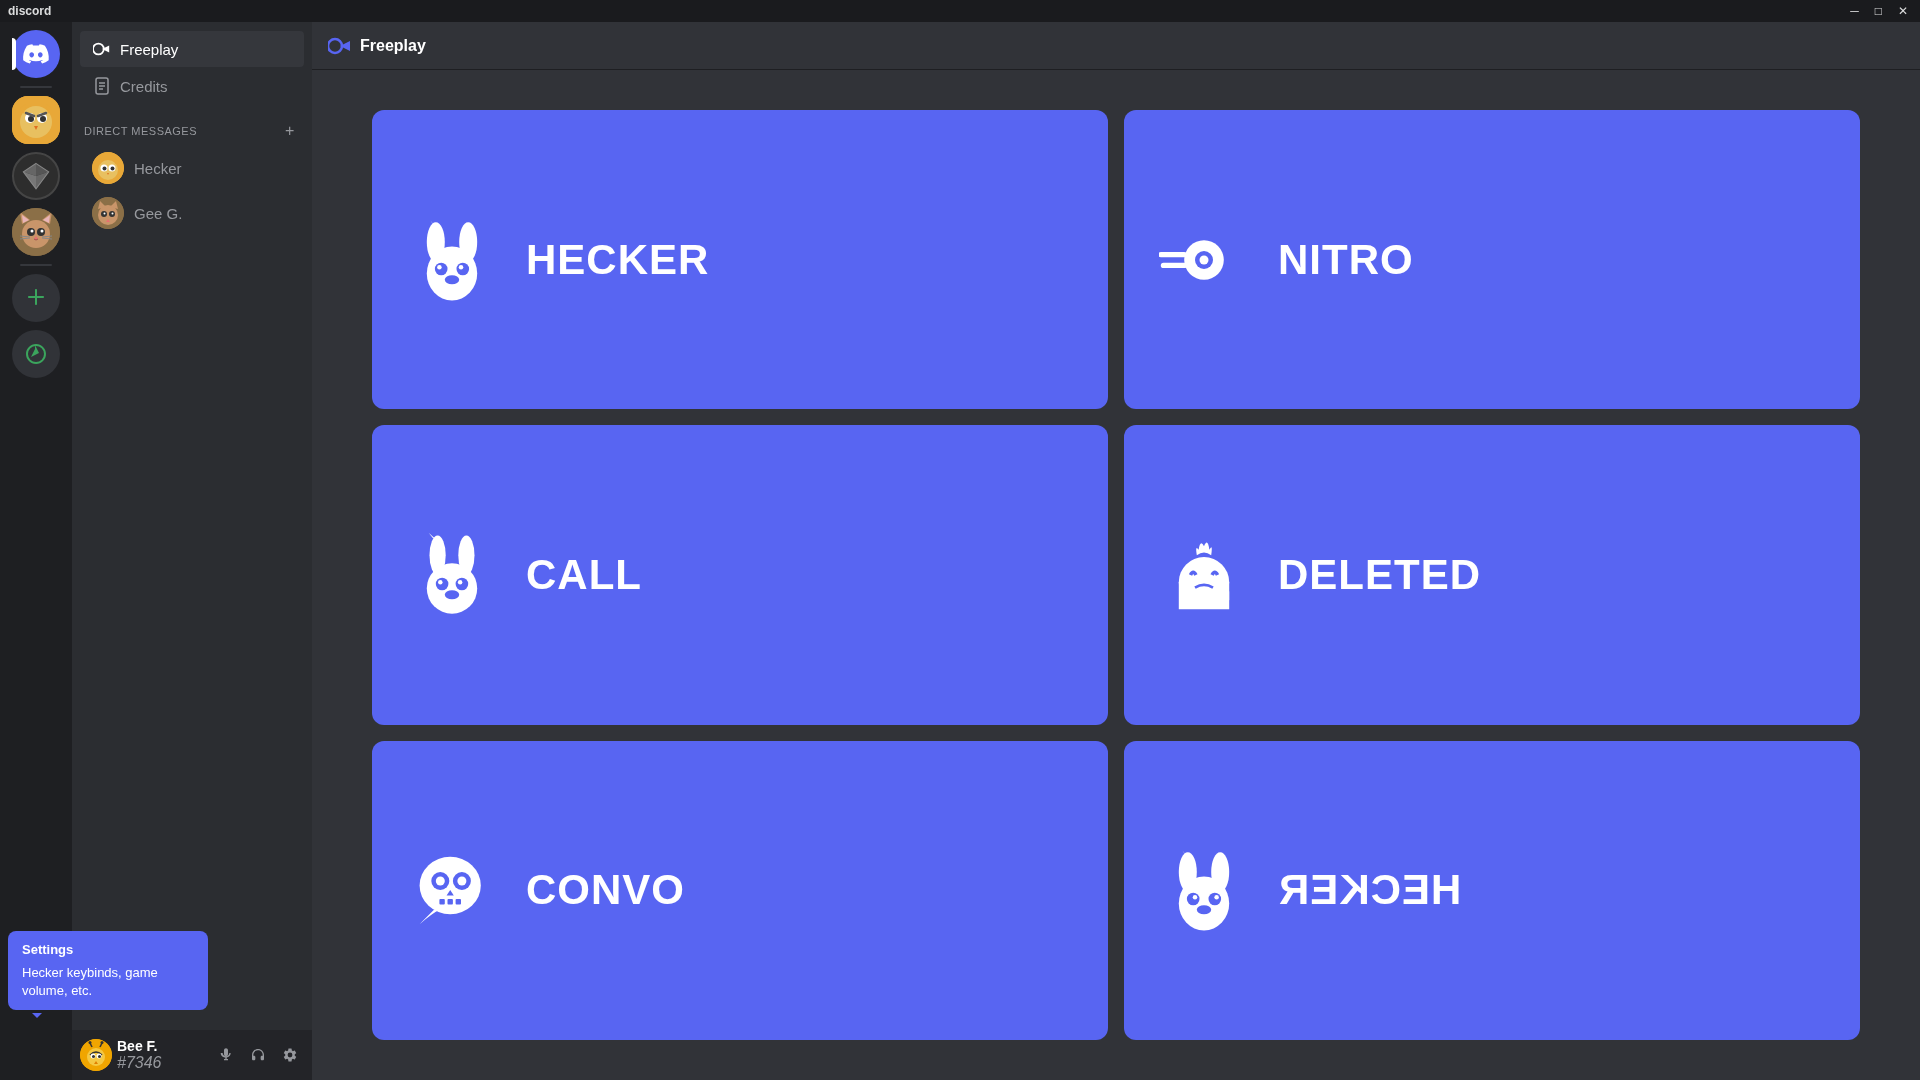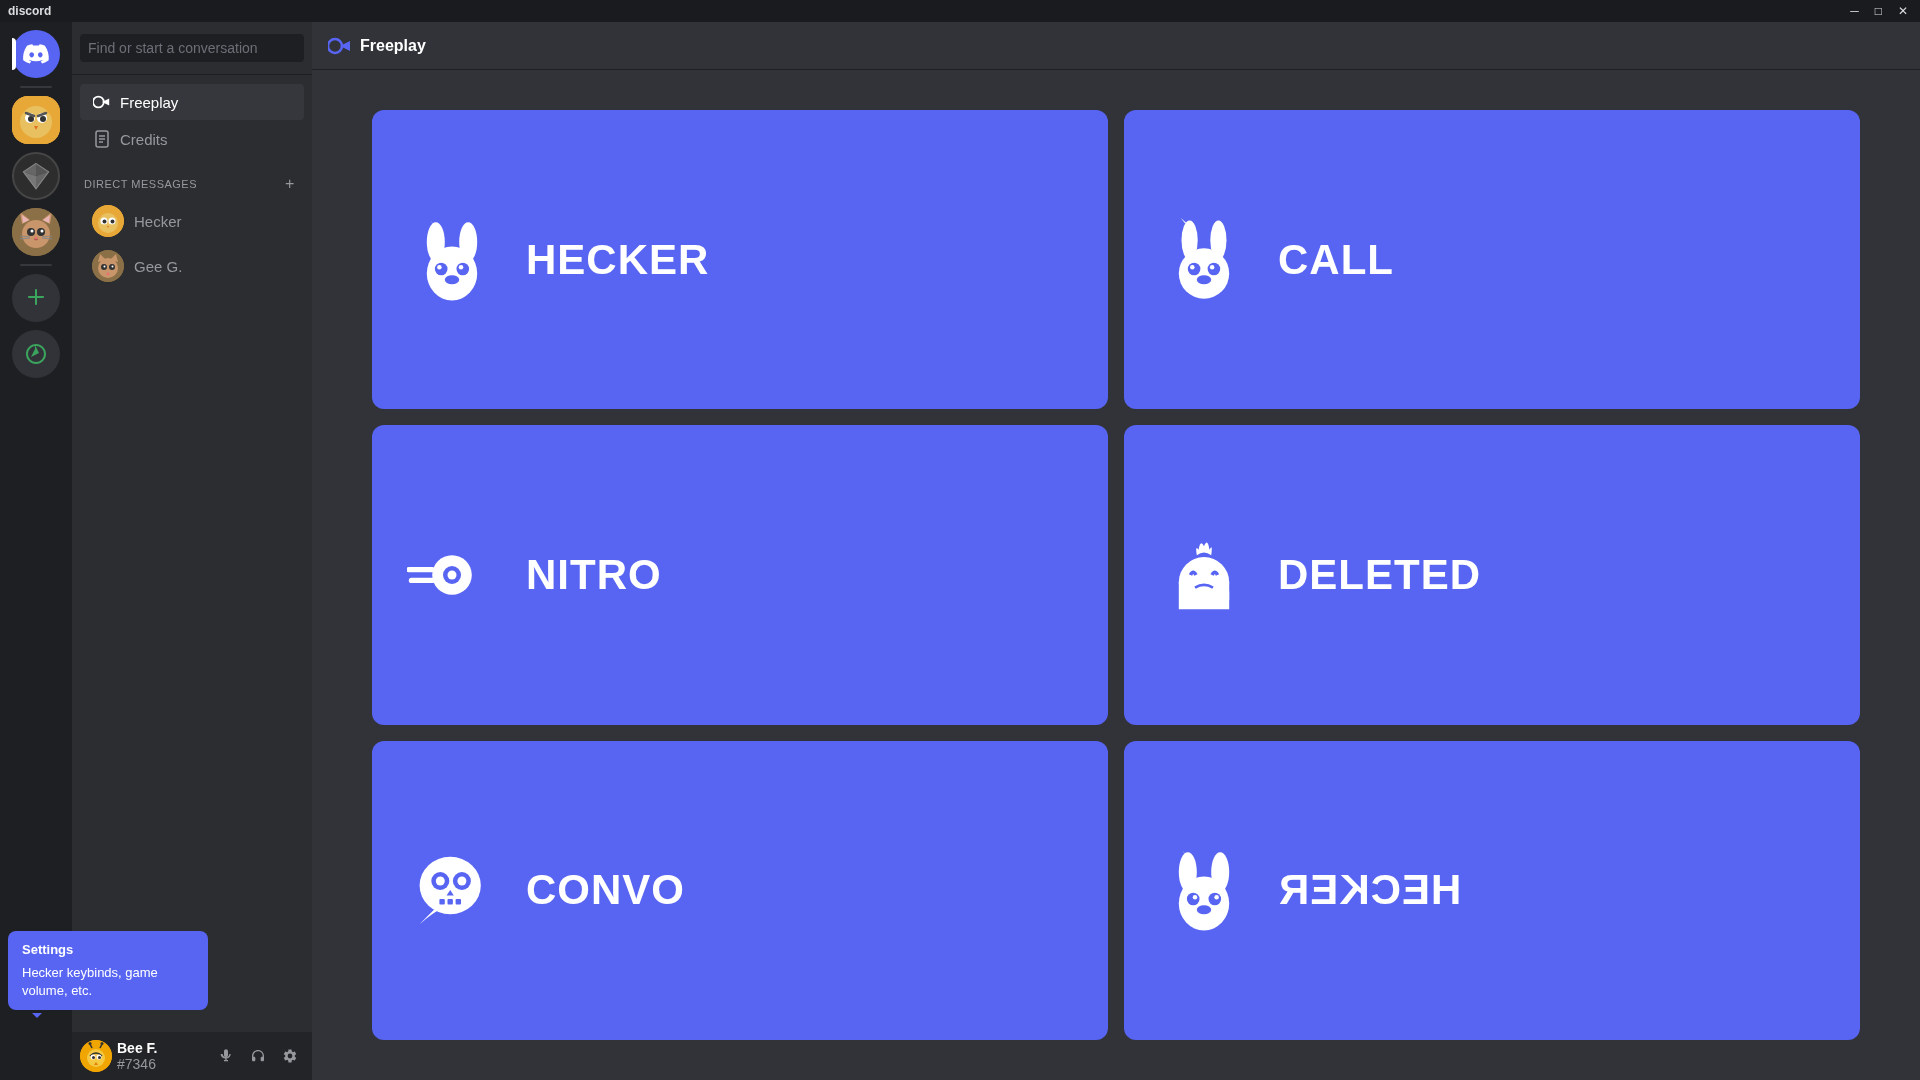--- a/index.html
+++ b/index.html
@@ -228,21 +228,22 @@
     .user-info {
       flex: 1;
     }
     .user-name {
       color: #fff;
       font-size: 14px;
       font-weight: 600;
     }
     .user-tag {
       color: #96989d;
-      font-size: 14px;
+      font-size: 16px;
+      font-style: italic;
     }
     .user-controls {
       display: flex;
       gap: 4px;
     }
     .user-control-btn {
       width: 28px;
       height: 28px;
       display: flex;
       align-items: center;
@@ -465,23 +466,20 @@
 
     <div class="server-icon discovery">
       <svg width="24" height="24" viewBox="0 0 24 24" fill="#3ba55d">
         <path d="M12 2C6.477 2 2 6.477 2 12s4.477 10 10 10 10-4.477 10-10S17.523 2 12 2zm0 18a8 8 0 1 1 0-16 8 8 0 0 1 0 16zm-1-13l-4 8 8-4-4-8z"></path>
       </svg>
     </div>
   </div>
 
   <div class="channel-sidebar">
 
-    <div class="channel-search">
-      <input type="text" placeholder="Find or start a conversation" style="">
-    </div>
 
     <div class="channel-list">
 
       <div class="channel-item active">
         <div class="channel-icon">
           <svg width="18" height="18" viewBox="0 0 20 16" fill="currentColor">
             <circle cx="6" cy="8" r="6" fill="none" stroke="currentColor" stroke-width="2"></circle>
             <polygon points="10,8 18,4 18,12" fill="currentColor"></polygon>
           </svg>
         </div>
@@ -622,49 +620,49 @@
             <circle cx="60" cy="58" r="2.5" fill="white"></circle>
           </svg>
         </div>
         <div class="game-card-title">HECKER</div>
       </div>
 
       <div class="game-card">
         <div class="game-card-icon">
           <svg width="90" height="90" viewBox="0 0 100 100" fill="white">
 
+            <circle cx="50" cy="50" r="22" fill="white"></circle>
+
+            <line x1="2" y1="44" x2="28" y2="44" stroke="white" stroke-width="6" stroke-linecap="round"></line>
+            <line x1="5" y1="56" x2="28" y2="56" stroke="white" stroke-width="6" stroke-linecap="round"></line>
+
+            <circle cx="50" cy="50" r="10" fill="#5865f2"></circle>
+            <circle cx="50" cy="50" r="5" fill="white"></circle>
+          </svg>
+        </div>
+        <div class="game-card-title">NITRO</div>
+      </div>
+
+      <div class="game-card">
+        <div class="game-card-icon">
+          <svg width="90" height="90" viewBox="0 0 100 100" fill="white">
+
             <ellipse cx="50" cy="65" rx="28" ry="28" fill="white"></ellipse>
             <ellipse cx="34" cy="28" rx="9" ry="22" fill="white"></ellipse>
             <ellipse cx="66" cy="28" rx="9" ry="22" fill="white"></ellipse>
 
             <polygon points="28,8 24,3 36,14" fill="white"></polygon>
             <circle cx="39" cy="60" r="7" fill="#5865f2"></circle>
             <circle cx="61" cy="60" r="7" fill="#5865f2"></circle>
             <ellipse cx="50" cy="72" rx="8" ry="5" fill="#5865f2"></ellipse>
             <circle cx="37" cy="58" r="2.5" fill="white"></circle>
             <circle cx="59" cy="58" r="2.5" fill="white"></circle>
           </svg>
         </div>
         <div class="game-card-title">CALL</div>
-      </div>
-
-      <div class="game-card">
-        <div class="game-card-icon">
-          <svg width="90" height="90" viewBox="0 0 100 100" fill="white">
-
-            <circle cx="50" cy="50" r="22" fill="white"></circle>
-
-            <line x1="2" y1="44" x2="28" y2="44" stroke="white" stroke-width="6" stroke-linecap="round"></line>
-            <line x1="5" y1="56" x2="28" y2="56" stroke="white" stroke-width="6" stroke-linecap="round"></line>
-
-            <circle cx="50" cy="50" r="10" fill="#5865f2"></circle>
-            <circle cx="50" cy="50" r="5" fill="white"></circle>
-          </svg>
-        </div>
-        <div class="game-card-title">NITRO</div>
       </div>
 
       <div class="game-card">
         <div class="game-card-icon">
           <svg width="90" height="90" viewBox="0 0 100 100" fill="white">
 
             <ellipse cx="50" cy="58" rx="28" ry="28" fill="white"></ellipse>
             <rect x="22" y="58" width="56" height="20" fill="white"></rect>
 
             <polygon points="22,78 30,68 38,78 46,68 54,78 62,68 70,78 78,68 78,88 22,88" fill="white"></polygon>

